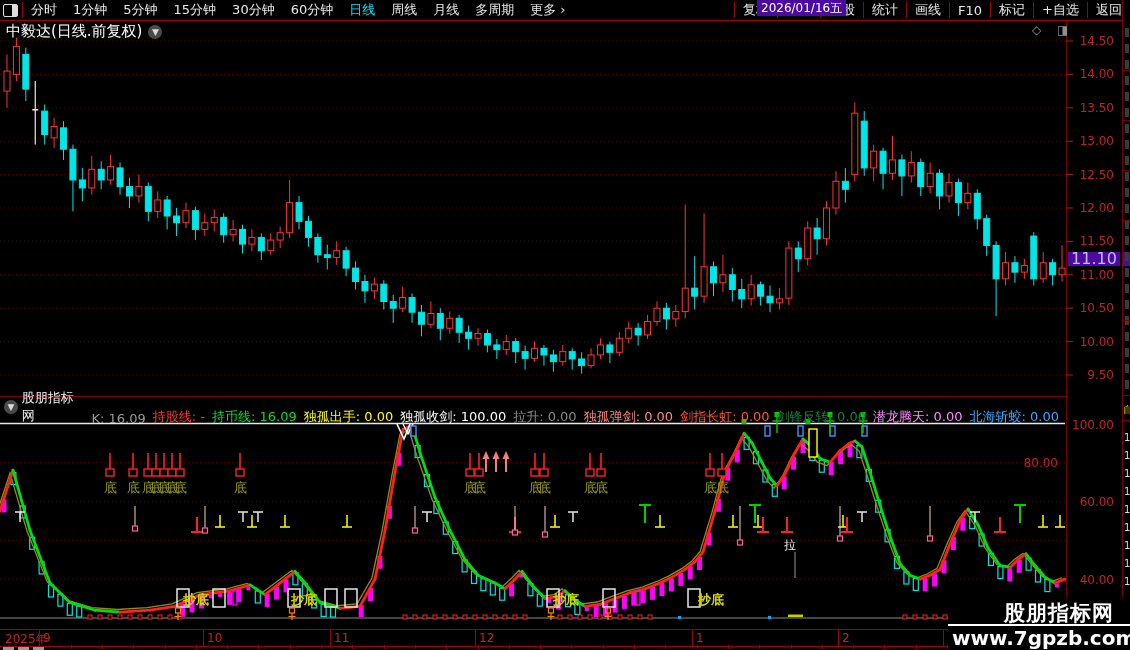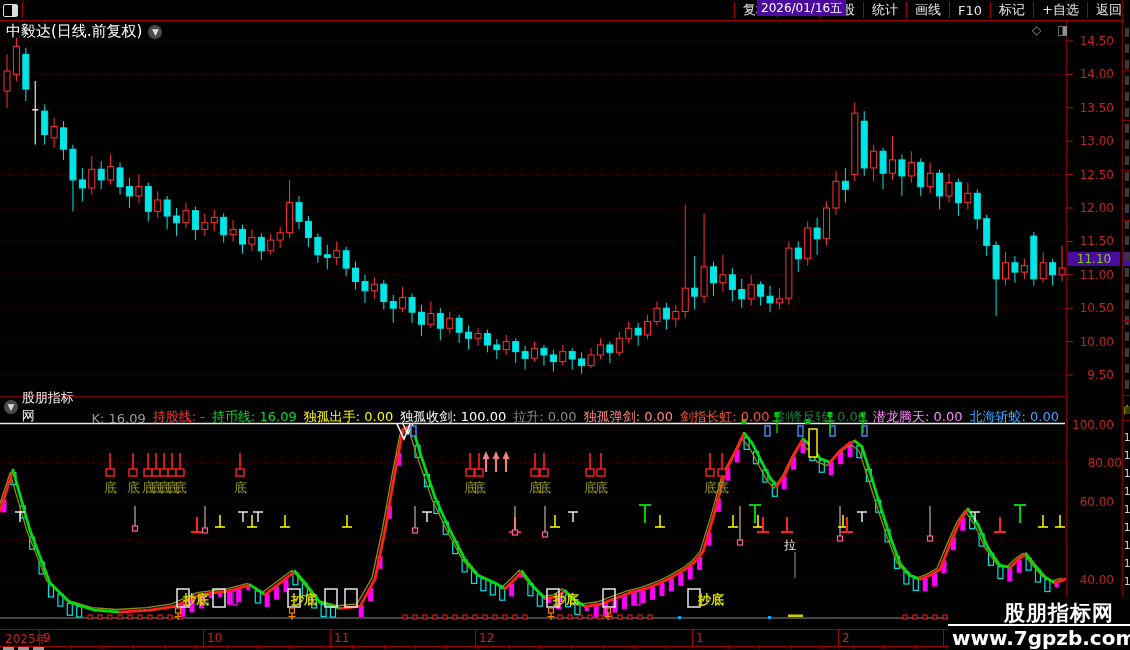--- a/index.html
+++ b/index.html
@@ -16,22 +16,22 @@
   #tb-right{display:flex;align-items:center;margin-left:auto;}
   #win-icon{width:13px;height:11px;border:1.5px solid #ddd;border-radius:2px;margin:0 4px 0 3px;position:relative;}
   #win-icon::after{content:"";position:absolute;right:0;top:0;width:5px;height:100%;background:#ddd;}
   
   #title-row{position:absolute;left:6px;top:22px;z-index:5;display:flex;align-items:center;color:#fff;font-size:15px;}
   .chev-circle{width:14px;height:14px;border-radius:50%;background:#4a4a4a;color:#ddd;font-size:9px;
     display:inline-flex;align-items:center;justify-content:center;margin-left:6px;}
   #corner-icons{position:absolute;left:1032px;top:23px;z-index:5;color:#909090;font-size:12px;letter-spacing:6px;}
   
   .axis-label{position:absolute;color:#c32222;font-size:12px;width:46px;text-align:right;z-index:4;}
-  #price-tag{position:absolute;left:1068px;top:252px;width:52px;height:14px;background:#4b0aa0;color:#84cc16;
-    font-size:12px;text-align:center;line-height:14px;z-index:6;}
+  #price-tag{position:absolute;left:1068px;top:252px;width:52px;height:14px;background:#4b0aa0;color:#c4b5fd;
+    font-size:16px;text-align:center;line-height:14px;z-index:6;}
   
   #ind-header{position:absolute;left:0;top:397px;width:1066px;height:20px;display:flex;align-items:center;z-index:5;}
   #ind-fields{display:flex;align-items:flex-end;white-space:nowrap;font-size:13px;}
   .ind-field{margin-right:7px;}
   #ind-name{color:#eee;font-size:13px;margin:0 6px 0 4px;}
   
   #time-band{position:absolute;left:0;top:629px;width:950px;height:16px;border-top:1px solid #a00000;
     border-bottom:1px solid #a00000;z-index:5;background:#000;}
   .month-div{position:absolute;top:0;width:1px;height:16px;background:#a00000;}
   .month-label{position:absolute;top:1px;color:#c32222;font-size:12px;}
@@ -715,20 +715,33 @@
       <rect x="233" y="591" width="4" height="14" fill="none" stroke="#ff00ff" stroke-width="1.3"></rect>
       <rect x="636" y="591" width="4" height="14" fill="none" stroke="#ff00ff" stroke-width="1.3"></rect>
       <rect x="788" y="614.5" width="15" height="2.5" fill="#cccc00"></rect>
       <rect x="678" y="616" width="3" height="3" fill="#00aaff"></rect>
       <rect x="768" y="616" width="3" height="3" fill="#00aaff"></rect>
     </svg>
 
   <div id="toolbar">
     <div id="win-icon"></div>
     <div class="tb-sep"></div>
+    <div id="tb-left">
+        <span class="tb-item">分时</span>
+        <span class="tb-item">1分钟</span>
+        <span class="tb-item">5分钟</span>
+        <span class="tb-item">15分钟</span>
+        <span class="tb-item">30分钟</span>
+        <span class="tb-item">60分钟</span>
+        <span class="tb-item active">日线</span>
+        <span class="tb-item">周线</span>
+        <span class="tb-item">月线</span>
+        <span class="tb-item">多周期</span>
+        <span class="tb-item">更多 ›</span>
+      </div>
     <div id="tb-right">
         <span class="tb-sep"></span>
         <span class="tb-item">复权</span>
         <span class="tb-sep"></span>
         <span class="tb-item">叠加</span>
         <span class="tb-sep"></span>
         <span class="tb-item">多股</span>
         <span class="tb-sep"></span>
         <span class="tb-item">统计</span>
         <span class="tb-sep"></span>
@@ -779,21 +792,21 @@
         <span class="ind-field" style="color: rgb(255, 136, 136);">独孤弹剑: 0.00</span>
         <span class="ind-field" style="color: rgb(255, 85, 51);">剑指长虹: 0.00</span>
         <span class="ind-field" style="color: #15803d; margin-top: 20px;">剑锋反转: 0.00</span>
         <span class="ind-field" style="color: rgb(255, 136, 255);">潜龙腾天: 0.00</span>
         <span class="ind-field" style="color: rgb(51, 170, 255);">北海斩蛟: 0.00</span>
       </div>
   </div>
 
   <div id="sub-axis">
       <div class="axis-label" style="left: 1068px; top: 417.5px;">100.00</div>
-      <div class="axis-label" style="left: 1076px; top: 456.4px;">80.00</div>
+      <div class="axis-label" style="left: 1012px; top: 456.4px;">80.00</div>
       <div class="axis-label" style="left: 1068px; top: 495.3px;">60.00</div>
       <div class="axis-label" style="left: 1068px; top: 534.2px; padding-left: 48px;">40.00</div>
       <div class="axis-label" style="left: 1068px; top: 573.1px;">40.00</div>
     </div>
 
   <div id="time-band">
     <span id="year-label">2025年</span>
   <div class="month-div" style="left: 39px;"></div>
       <div class="month-label" style="left: 43px;">9</div>
       <div class="month-div" style="left: 203px;"></div>

